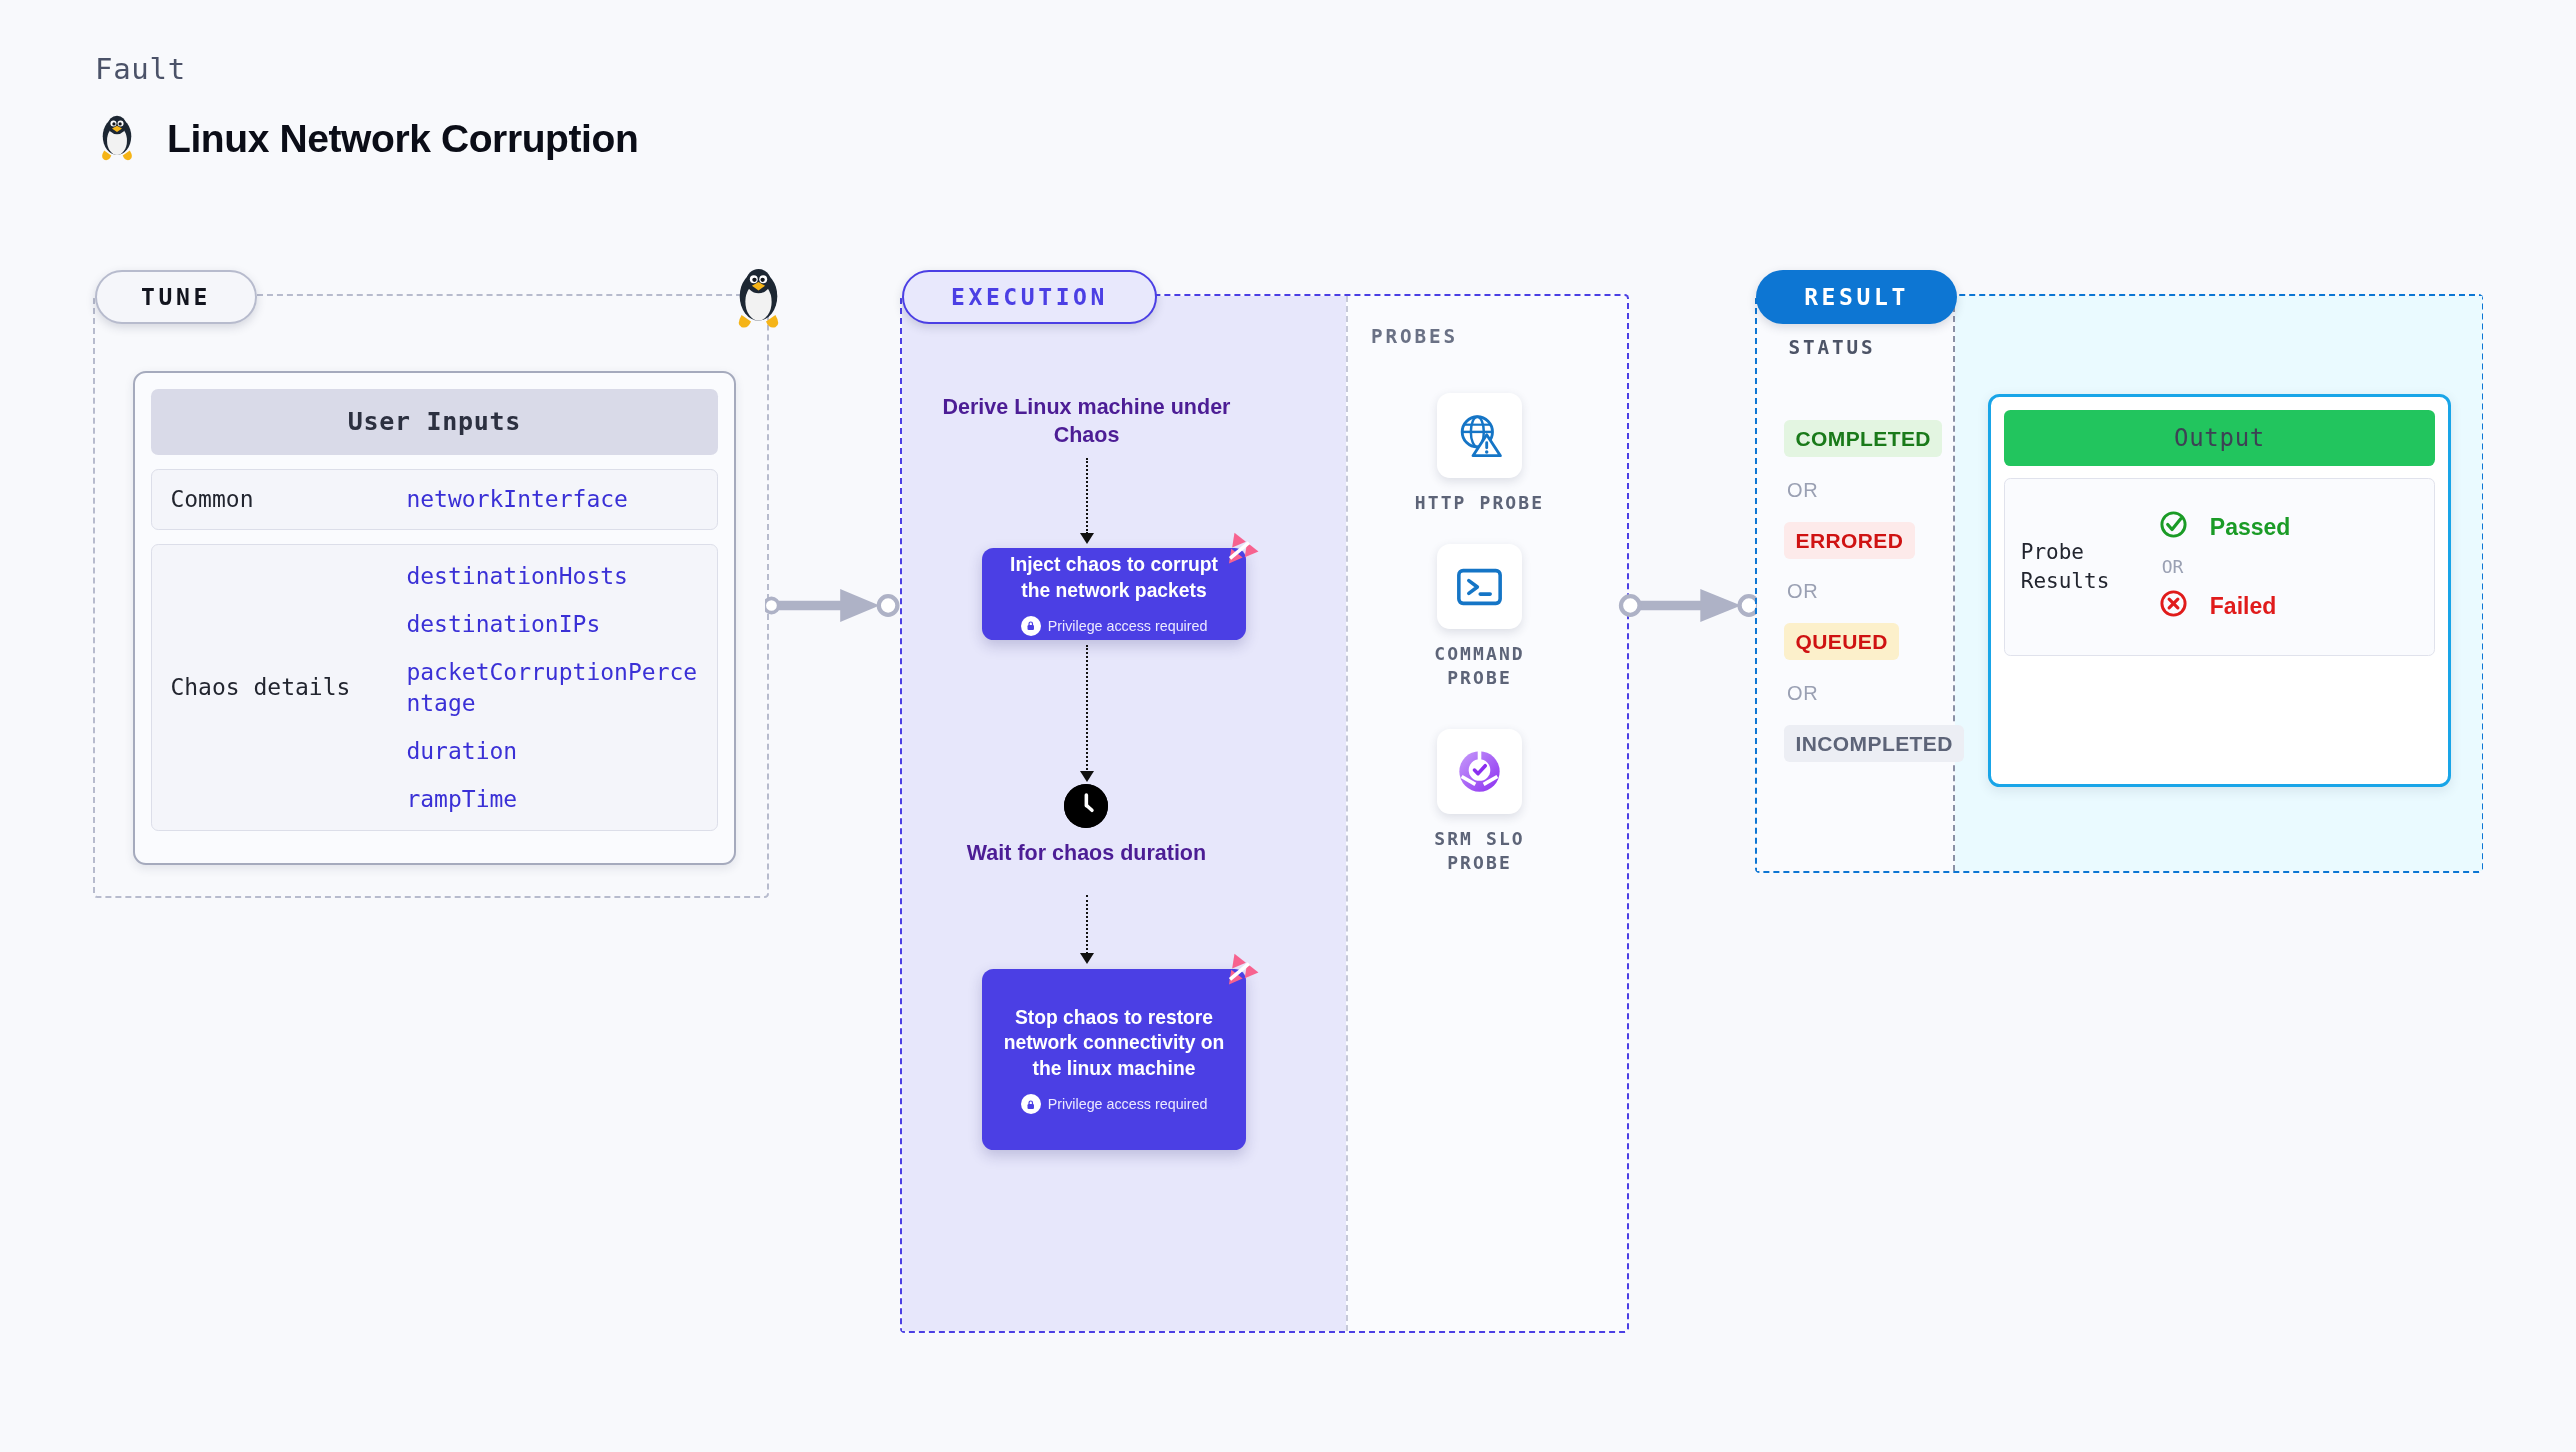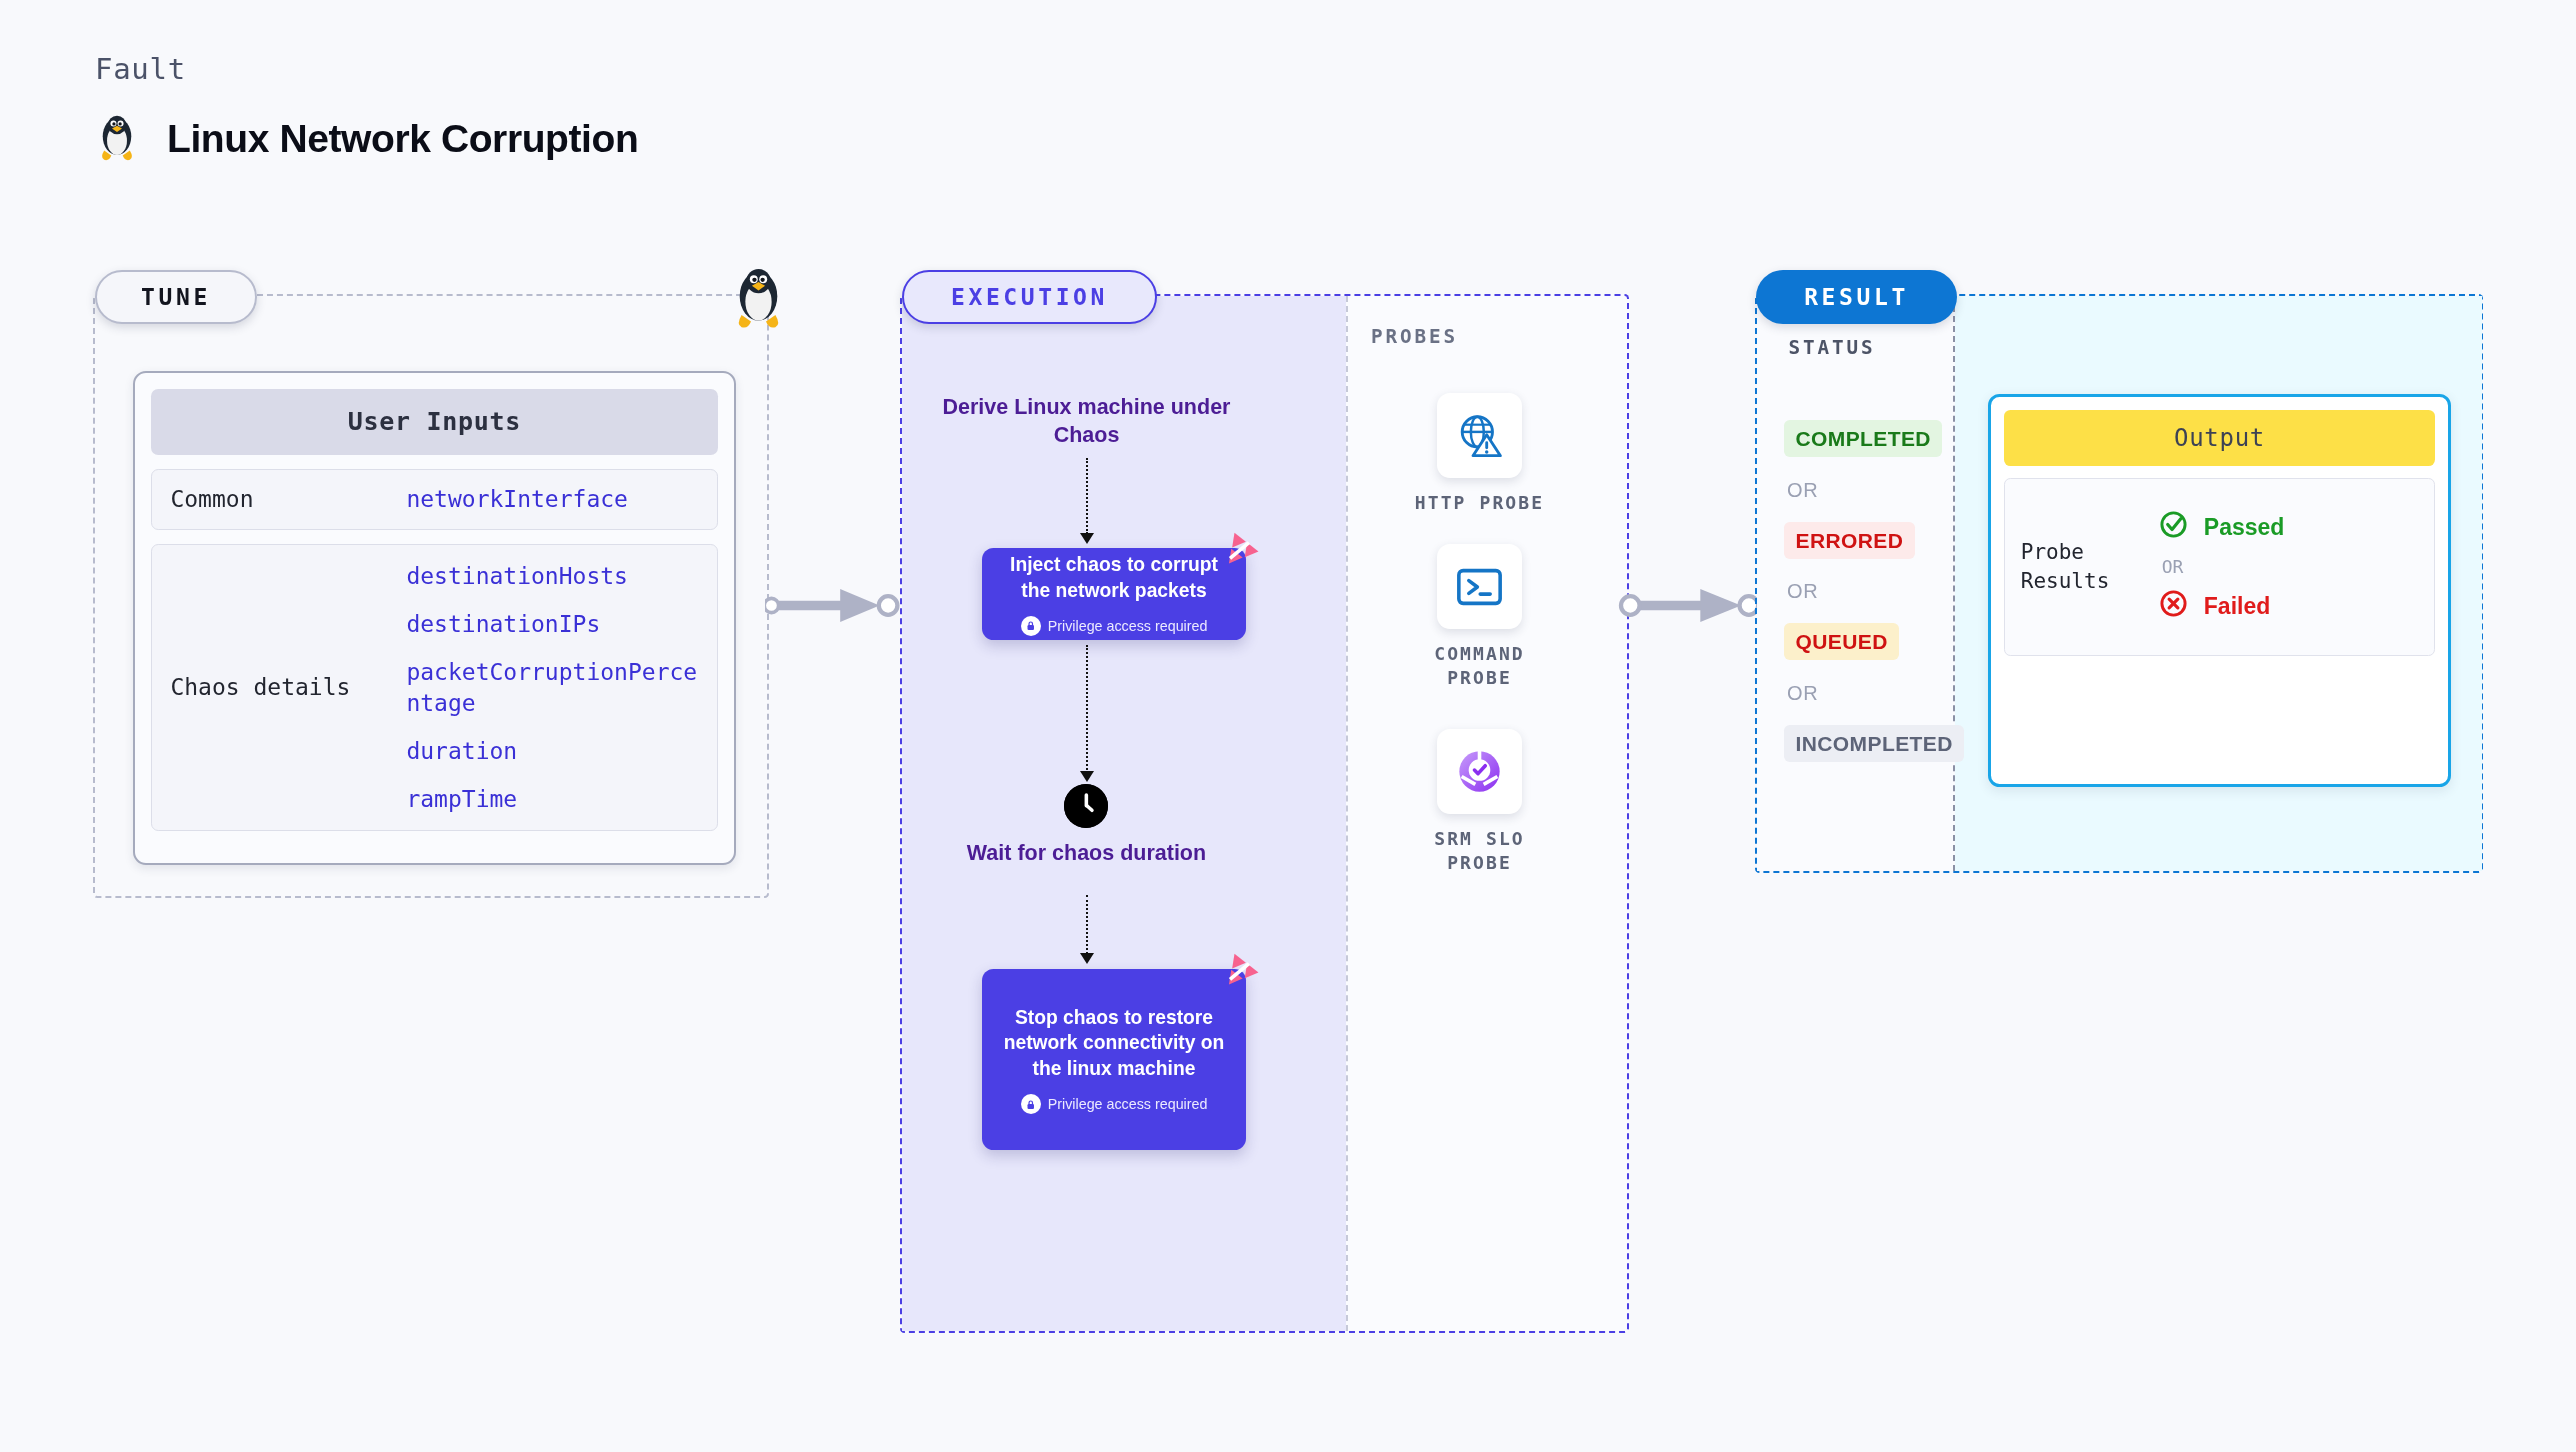--- a/index.html
+++ b/index.html
@@ -258,21 +258,21 @@
   #output-card {
     position: absolute; left: 1988px; top: 394px;
     width: 463px; height: 393px;
     background: #ffffff;
     border: 3.6px solid #19a5e8;
     border-radius: 11.5px;
     box-shadow: 0 3.6px 11.5px rgba(40,45,80,0.10);
     padding: 13px;
   }
   #output-header {
-    height: 56px; background: #fde047; border-radius: 6.4px;
+    height: 56px; background: #22c55e; border-radius: 6.4px;
     display: flex; align-items: center; justify-content: center;
     font-family: "DejaVu Sans Mono", monospace;
     font-size: 24px; color: #3d4254; letter-spacing: 0.7px;
   }
   .out-row {
     margin-top: 11.5px;
     background: #fafbfe;
     border: 1.4px solid #e0e2ec;
     border-radius: 6.4px;
     display: flex; align-items: center;
@@ -284,21 +284,21 @@
     font-size: 21px; color: #22252f; line-height: 1.35;
   }
   .out-values { flex: 1; }
   #out-metrics { height: 67px; }
   #out-metrics .out-values {
     font-family: "DejaVu Sans Mono", monospace;
     font-size: 21px; color: #3a30d6;
   }
   #out-probe { height: 178px; }
   .probe-result-line {
-    display: flex; align-items: center; gap: 16px;
+    display: flex; align-items: center; gap: 22px;
     font-size: 23px; font-weight: bold;
   }
   .probe-result-or {
     font-family: "DejaVu Sans Mono", monospace;
     font-size: 18px; color: #9aa0b3;
     margin: 11.5px 0 11.5px 2.9px;
   }
   .pass-text { color: #1a9b26; }
   .fail-text { color: #e01b1b; }
 

